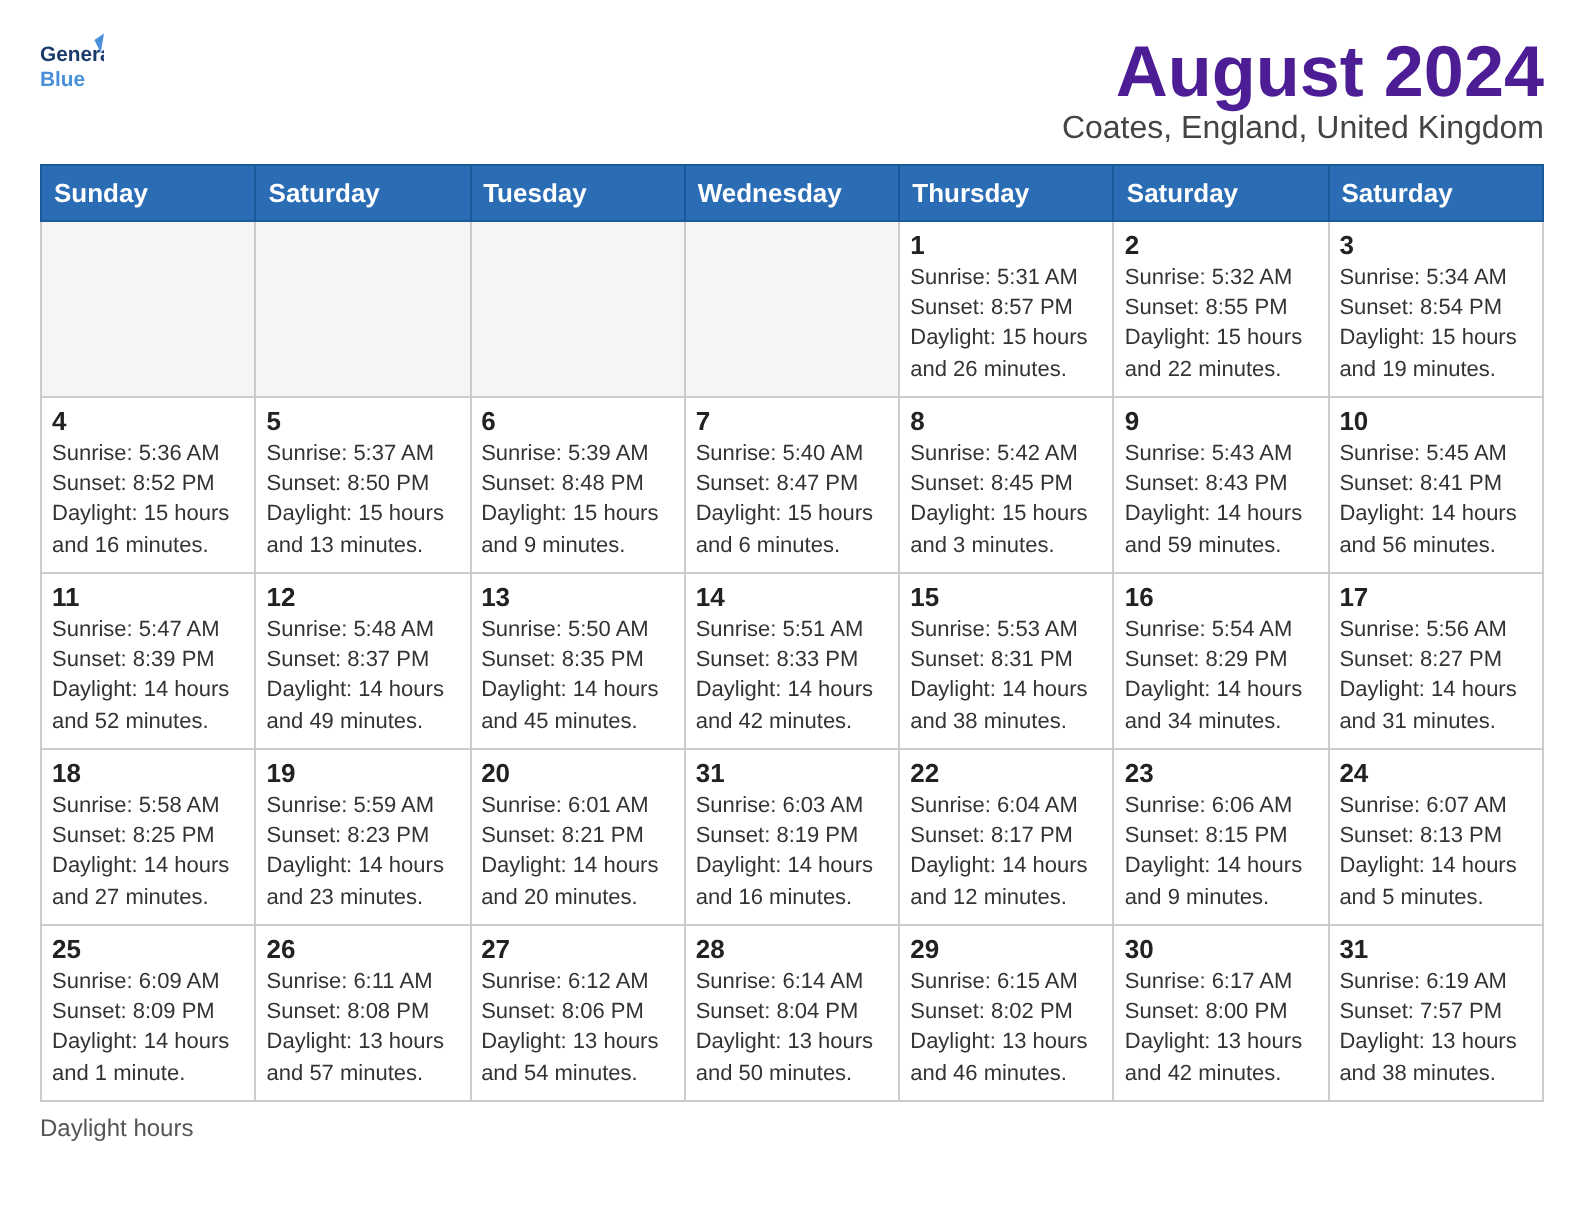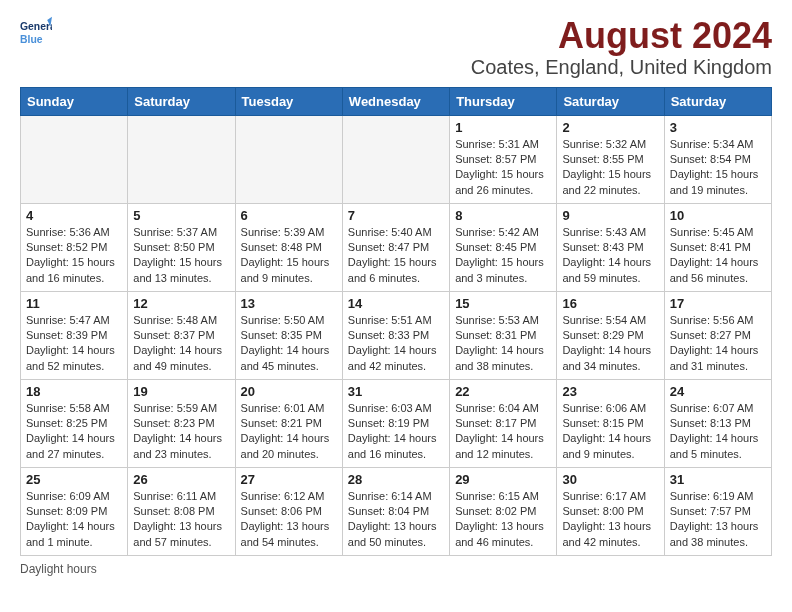--- a/index.html
+++ b/index.html
@@ -28,25 +28,25 @@
     .logo-icon {
       width: 32px;
       height: 32px;
     }
     .title-block {
       text-align: right;
     }
     .month-year {
       font-size: 36px;
       font-weight: bold;
-      color: #7f1d1d;
+      color: #4c1d95;
       line-height: 1.1;
     }
     .location {
-      font-size: 20px;
+      font-size: 16px;
       color: #444;
       margin-left: 40px;
     }
     .calendar {
       width: 100%;
       border-collapse: collapse;
       table-layout: fixed;
     }
     .calendar th {
       background: #2a6db5;

